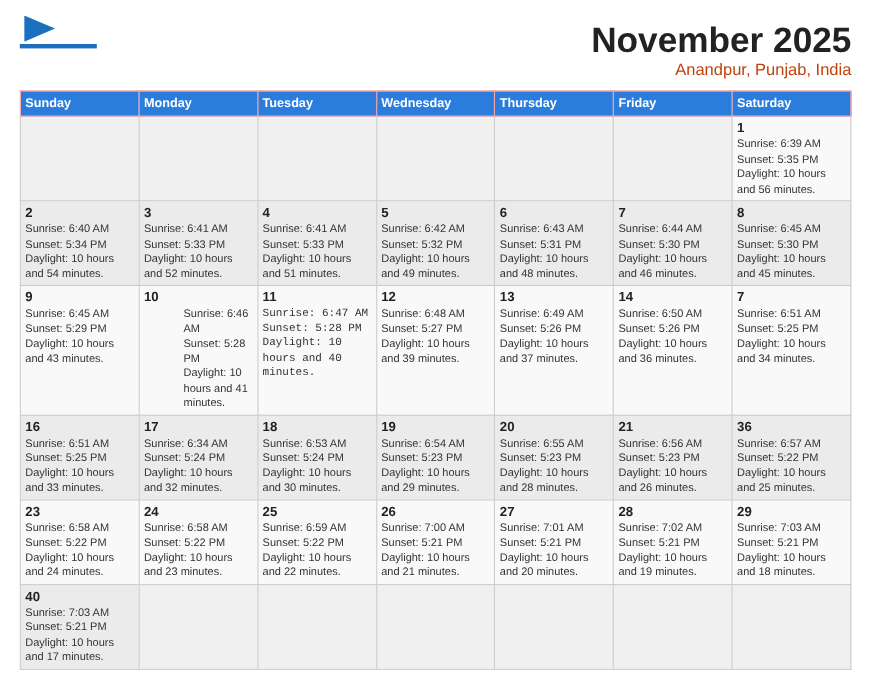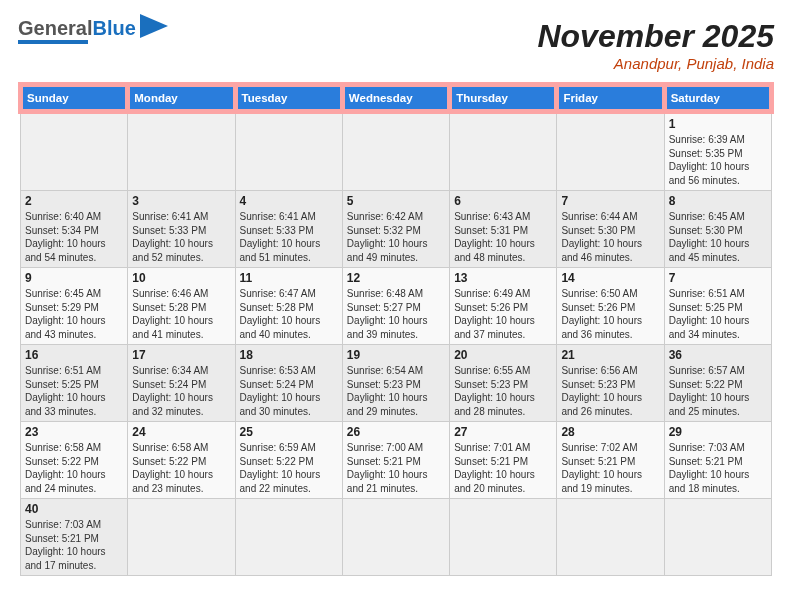--- a/index.html
+++ b/index.html
@@ -31,21 +31,20 @@
       font-size: 20px;
       font-weight: bold;
       color: #555;
       line-height: 1;
     }
     .logo-text span {
       color: #1a6fbe;
     }
     .title-block {
       text-align: right;
-      font-style: italic;
     }
     .title-block h1 {
       font-size: 32px;
       font-weight: bold;
       color: #222;
     }
     .title-block h2 {
       font-size: 15px;
       font-weight: normal;
       color: #c2410c;
@@ -55,21 +54,21 @@
       border-collapse: collapse;
       font-size: 10.5px;
     }
     .calendar thead th {
       background: #2a7ddc;
       color: #fff;
       font-weight: bold;
       padding: 5px 4px;
       text-align: left;
       font-size: 11.5px;
-      border: 5px solid #fca5a5;
+      border: 1px solid #fca5a5;
     }
     .calendar tbody td {
       border: 1px solid #ccc;
       vertical-align: top;
       padding: 3px 4px;
       width: calc(100% / 7);
       min-height: 72px;
       background: #fff;
     }
     .calendar tbody tr:nth-child(odd) td {
@@ -94,23 +93,20 @@
       background: #f0f0f0 !important;
     }
   </style>
 </head>
 <body>
 
 <div class="page">
   <div class="header">
     <div class="logo">
       <div style="display:flex;align-items:center;">
-        <span class="logo-text">
-          <span style="color:#555">General</span><span style="color:#1a6fbe">Blue</span>
-        </span>
         <svg width="28" height="24" viewBox="0 0 28 24" style="margin-left:4px;margin-top:-4px;">
           <polygon points="0,0 28,12 0,24" fill="#1a6fbe"></polygon>
         </svg>
       </div>
       <div style="width:70px;height:4px;background:#1a6fbe;margin-top:2px;"></div>
     </div>
     <div class="title-block">
       <h1>November 2025</h1>
       <h2>Anandpur, Punjab, India</h2>
     </div>
@@ -189,27 +185,27 @@
         </tr>
         <tr>
           <td>
             <span class="day-num">9</span>
             <div class="day-info" style="white-space: pre-line;">Sunrise: 6:45 AM
 Sunset: 5:29 PM
 Daylight: 10 hours and 43 minutes.</div>
           </td>
           <td>
             <span class="day-num">10</span>
-            <div class="day-info" style="white-space: pre-line;">Sunrise: 6:46 AM
+            <div class="day-info" style="white-space: pre-line; margin-left: 36px;">Sunrise: 6:46 AM
 Sunset: 5:28 PM
 Daylight: 10 hours and 41 minutes.</div>
           </td>
           <td>
             <span class="day-num">11</span>
-            <div class="day-info" style="white-space: pre-line;">Sunrise: 6:47 AM
+            <div class="day-info" style="white-space: pre-line; font-family: Liberation Mono, monospace;">Sunrise: 6:47 AM
 Sunset: 5:28 PM
 Daylight: 10 hours and 40 minutes.</div>
           </td>
           <td>
             <span class="day-num">12</span>
             <div class="day-info" style="white-space: pre-line;">Sunrise: 6:48 AM
 Sunset: 5:27 PM
 Daylight: 10 hours and 39 minutes.</div>
           </td>
           <td>

